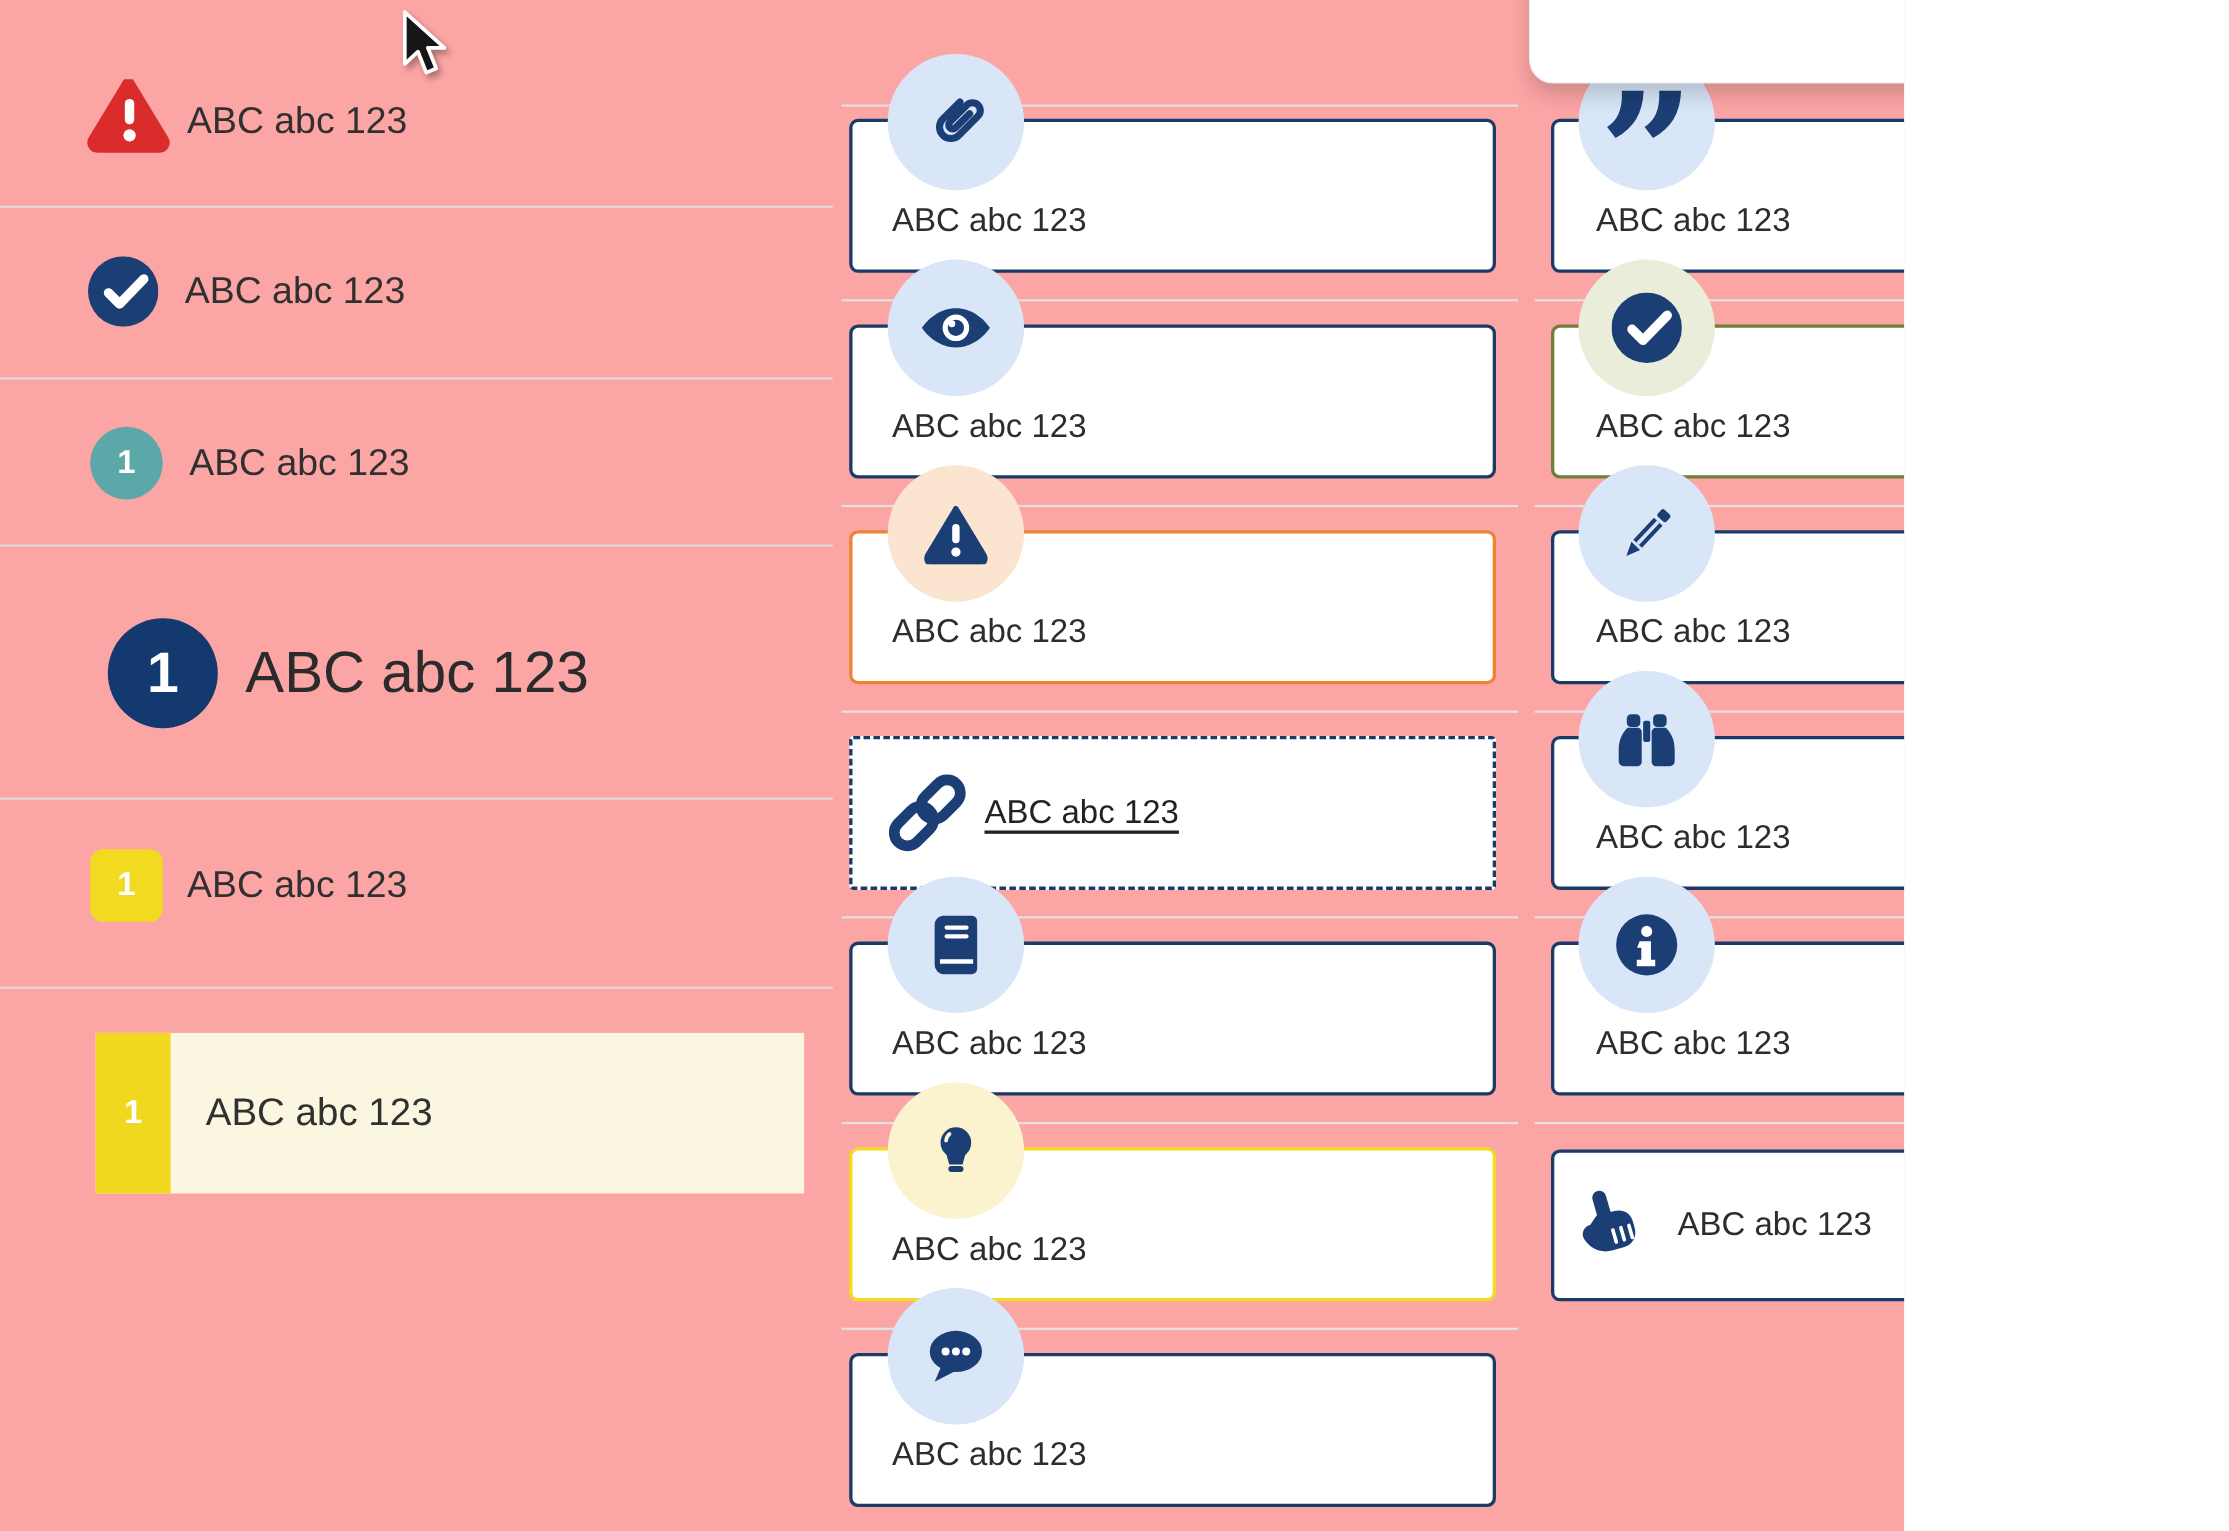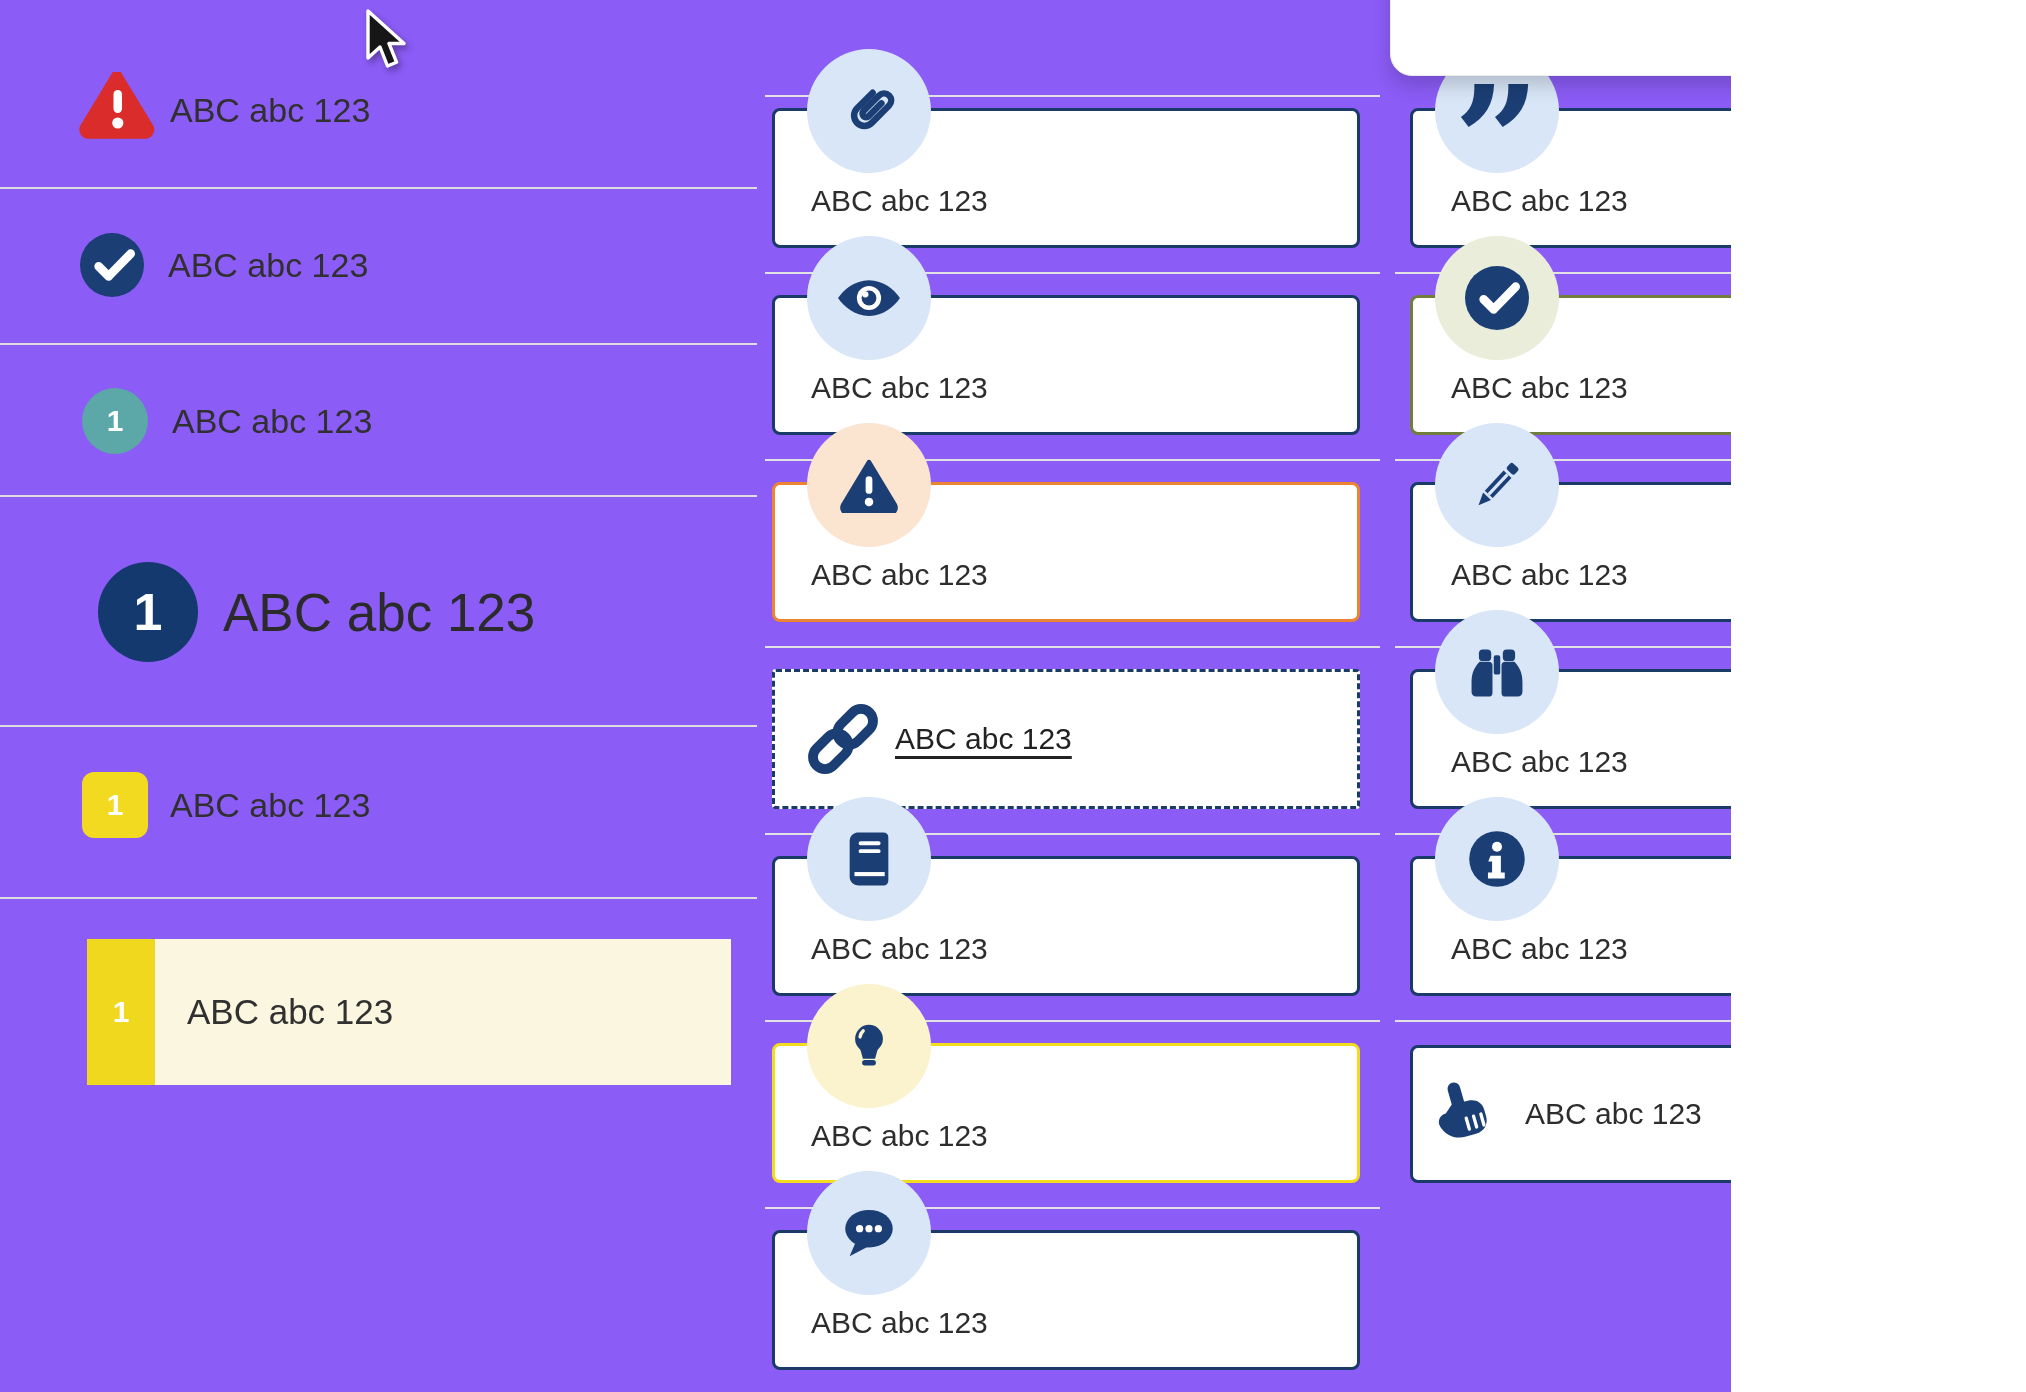--- a/index.html
+++ b/index.html
@@ -1,16 +1,16 @@
 <!DOCTYPE html>
 <html><head>
 <meta charset="utf-8">
 <style>
   html,body{margin:0;padding:0;background:#fff;}
-  #stage{position:relative;width:1731px;height:1392px;background:#8b5cf6;overflow:hidden;
+  #stage{position:relative;width:1731px;height:1392px;background:#fca5a5;overflow:hidden;
          font-family:"Liberation Sans", sans-serif;color:#2d2d2d;}
   .hr{position:absolute;height:2px;background:#dcdcdc;}
   .hr2{position:absolute;height:2px;background:#e2e2e2;}
   .lbl{position:absolute;transform:translateY(-50%);font-size:34px;color:#303030;white-space:nowrap;}
   .badge-num{display:flex;align-items:center;justify-content:center;color:#fff;font-weight:bold;}
   .callout{position:absolute;background:#fff;border:3px solid #1a3a68;border-radius:8px;box-sizing:border-box;}
   .callout.orange{border-color:#ec8531;}
   .callout.olive{border-color:#707d3b;}
   .callout.yellow{border-color:#f2dc1c;}
   .callout.dashed{border:3px dashed #1a3a68;border-radius:4px;}

